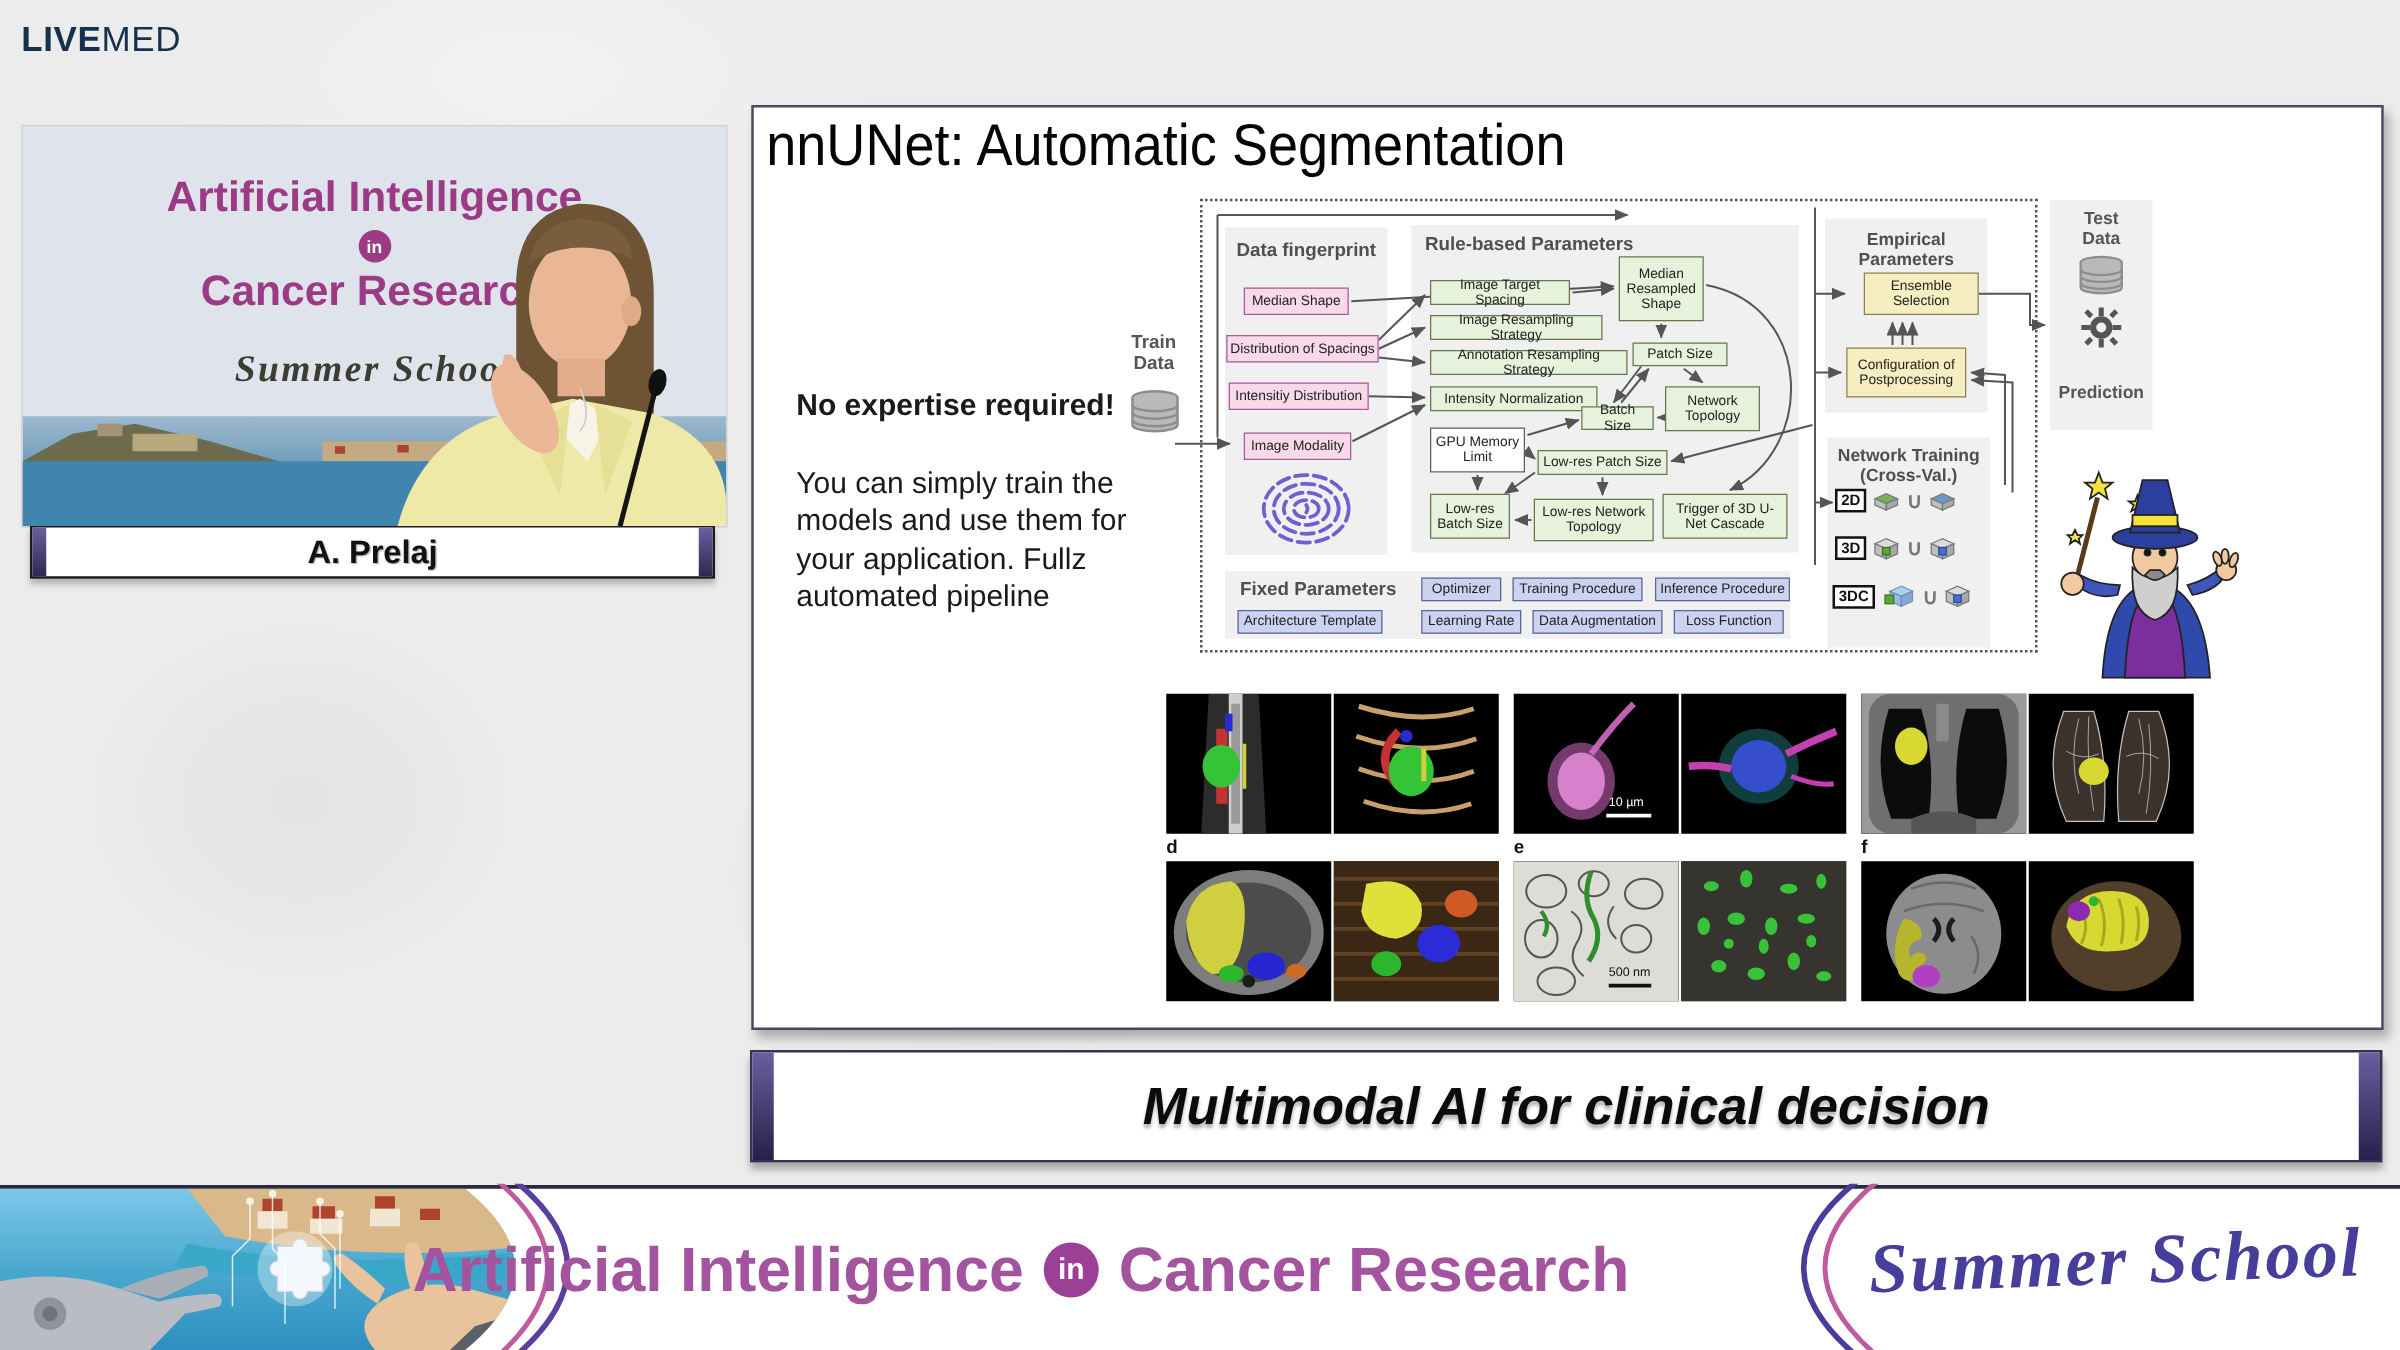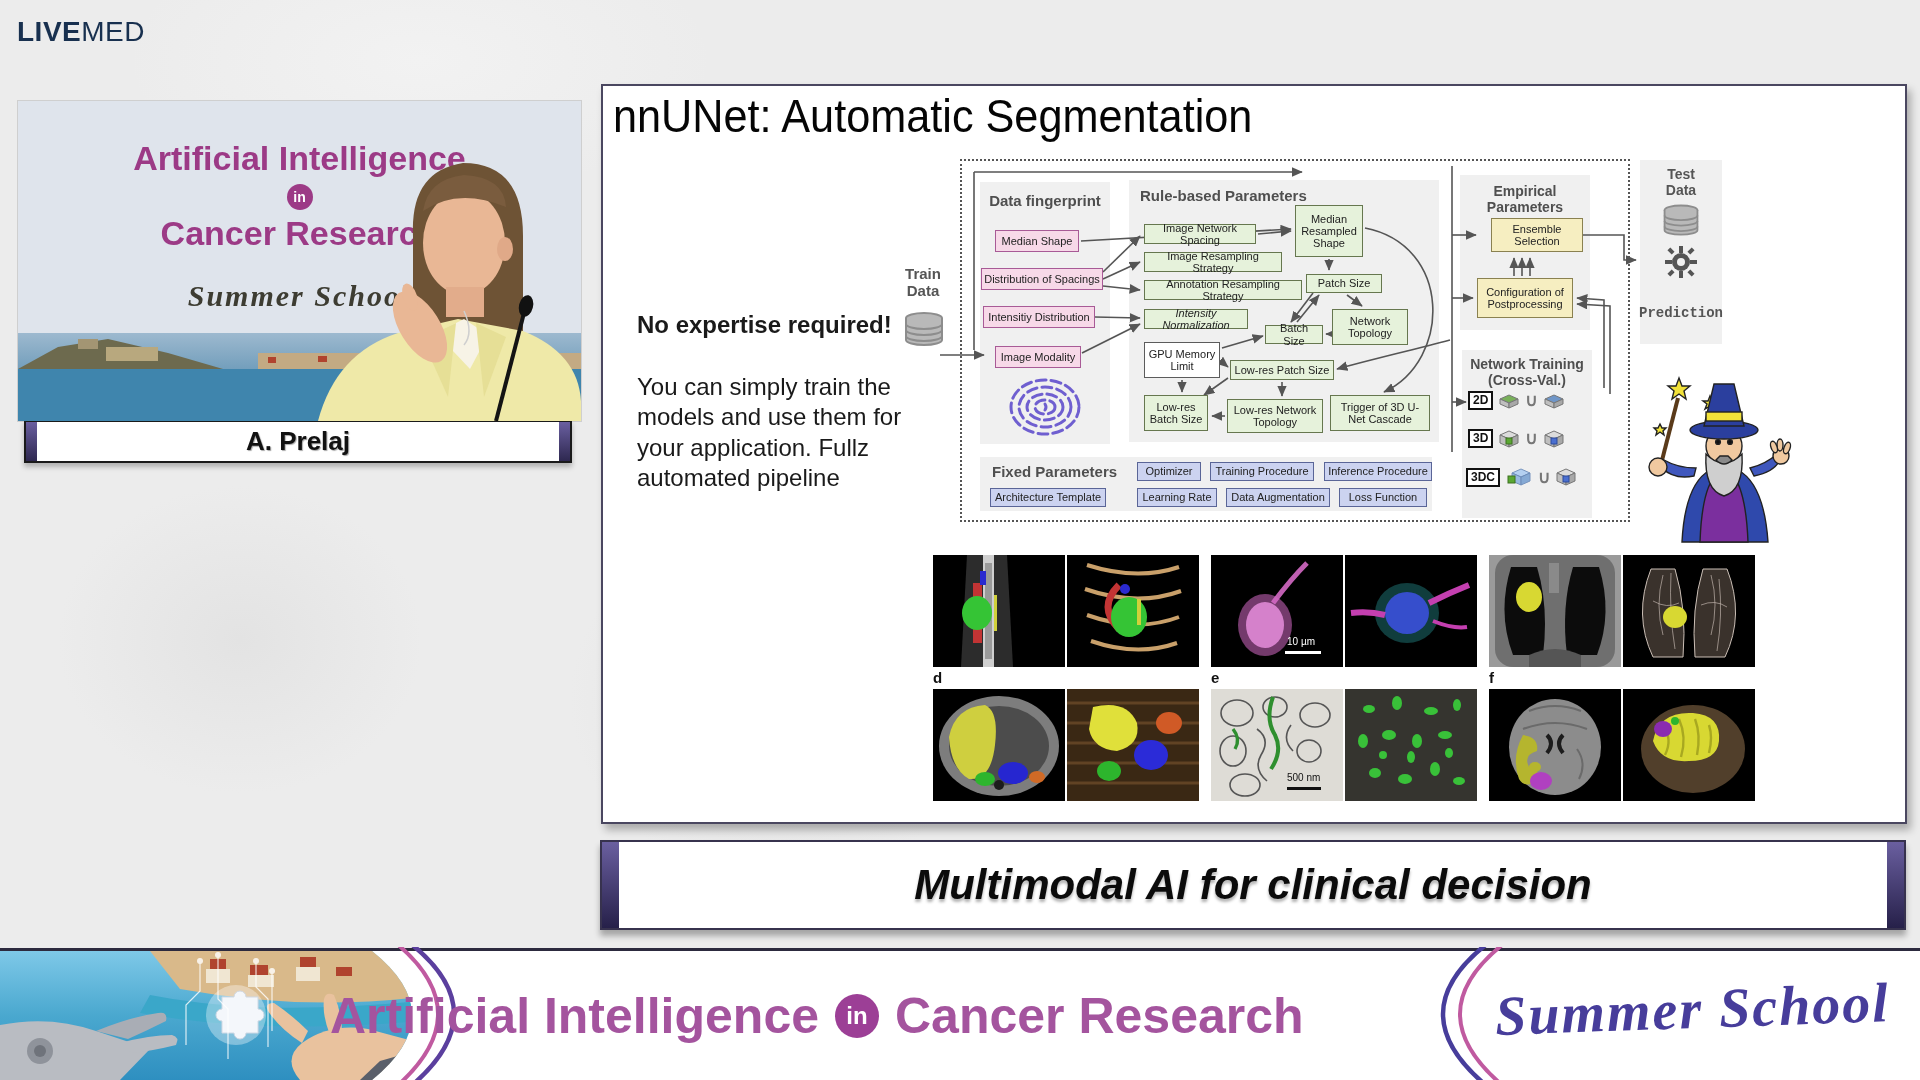--- a/index.html
+++ b/index.html
@@ -42,21 +42,21 @@
   .panel{position:absolute;background:#f0f0f0;}
   .dtitle{position:absolute;font-weight:bold;color:#4f4f4f;}
   .box{position:absolute;display:flex;align-items:center;justify-content:center;text-align:center;border:1px solid #5c5c5c;font-size:11px;line-height:1.12;color:#222;background:#fff;padding:1px 2px;box-sizing:border-box;}
   .pink{background:#f7d9e8;border-color:#a85a96;}
   .green{background:#e6f2db;border-color:#66774f;}
   .yellow{background:#f6eec1;border-color:#8a8150;}
   .lav{background:#ccd3f0;border-color:#5a6597;font-size:11px;}
   .traindata{position:absolute;left:2px;top:115px;width:58px;text-align:center;font-weight:bold;font-size:15px;color:#555;line-height:1.15;}
   .tsflow{position:absolute;left:748px;top:10px;width:82px;height:184px;background:#f0f0f0;display:flex;flex-direction:column;align-items:center;padding-top:6px;box-sizing:border-box;}
   .tsflow .t{font-weight:bold;font-size:14px;color:#555;text-align:center;line-height:1.15;width:42px;}
-  .pred{font-weight:bold;font-size:14px;color:#555;margin-top:4px;font-family:Liberation Mono, monospace;}
+  .pred{font-weight:bold;font-size:14px;color:#555;margin-top:4px;}
   .ntrow{position:absolute;display:flex;align-items:center;gap:4px;}
   .chip{border:2px solid #111;background:#fff;font-weight:bold;font-size:12px;padding:0 3px;line-height:15px;color:#111;}
   .cup{color:#777;font-size:17px;font-weight:bold;}
   .arrows{position:absolute;left:0;top:0;pointer-events:none;}
   
   .figs{position:absolute;left:330px;top:469px;width:846px;}
   .figrow{display:flex;gap:12px;}
   .pair{display:flex;gap:2px;}
   .figlabels{display:flex;gap:12px;height:20px;margin-top:2px;}
   .figlabels .lab{width:266px;font-weight:bold;font-size:15px;color:#111;}
@@ -221,24 +221,24 @@
     <svg width="82" height="62" viewBox="0 0 82 62" style="position:absolute;left:112px;top:226px;">
       <g stroke="#6f5fd0" stroke-width="3" fill="none" stroke-linecap="round" stroke-dasharray="10 5">
         <ellipse cx="41" cy="31" rx="34" ry="27"></ellipse>
         <ellipse cx="41" cy="31" rx="26" ry="20"></ellipse>
         <ellipse cx="41" cy="31" rx="18" ry="13"></ellipse>
         <ellipse cx="41" cy="31" rx="10" ry="7"></ellipse>
         <path d="M41,28 q2,3 0,6"></path>
       </g>
     </svg>
 
-    <div class="box green" style="left:252px;top:74px;width:112px;height:20px;">Image Network Spacing</div>
+    <div class="box green" style="left:252px;top:74px;width:112px;height:20px;">Image Target Spacing</div>
     <div class="box green" style="left:252px;top:102px;width:138px;height:20px;">Image Resampling Strategy</div>
     <div class="box green" style="left:252px;top:130px;width:158px;height:20px;">Annotation Resampling Strategy</div>
-    <div class="box green" style="left:252px;top:159px;width:104px;height:20px;font-style:italic;">Intensity Normalization</div>
+    <div class="box green" style="left:252px;top:159px;width:134px;height:20px;">Intensity Normalization</div>
     <div class="box" style="left:252px;top:192px;width:76px;height:36px;">GPU Memory Limit</div>
     <div class="box green" style="left:403px;top:55px;width:68px;height:52px;">Median Resampled Shape</div>
     <div class="box green" style="left:414px;top:124px;width:76px;height:19px;">Patch Size</div>
     <div class="box green" style="left:440px;top:159px;width:76px;height:36px;">Network Topology</div>
     <div class="box green" style="left:373px;top:175px;width:58px;height:19px;">Batch Size</div>
     <div class="box green" style="left:338px;top:210px;width:104px;height:20px;">Low-res Patch Size</div>
     <div class="box green" style="left:252px;top:245px;width:64px;height:36px;">Low-res Batch Size</div>
     <div class="box green" style="left:335px;top:249px;width:96px;height:34px;">Low-res Network Topology</div>
     <div class="box green" style="left:438px;top:245px;width:100px;height:36px;">Trigger of 3D U-Net Cascade</div>
 

